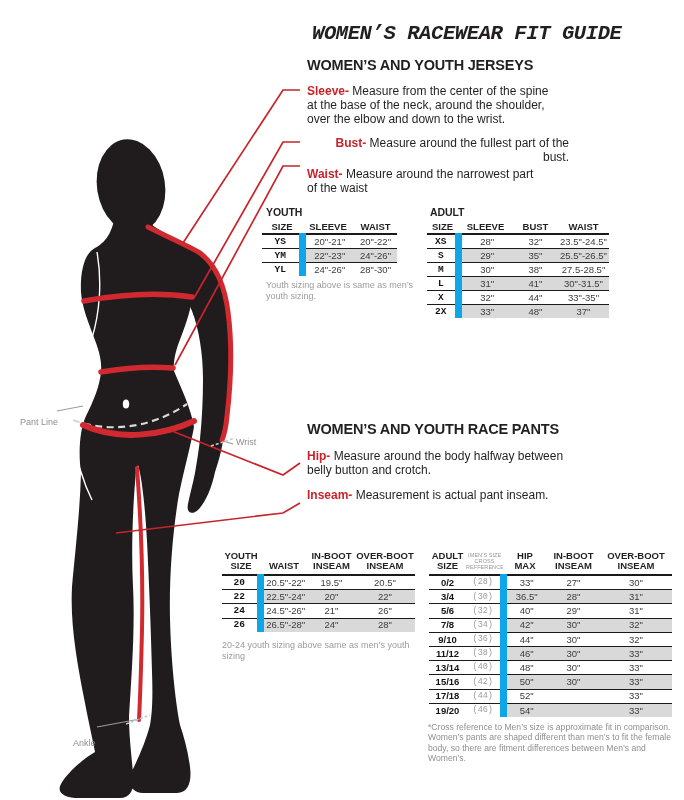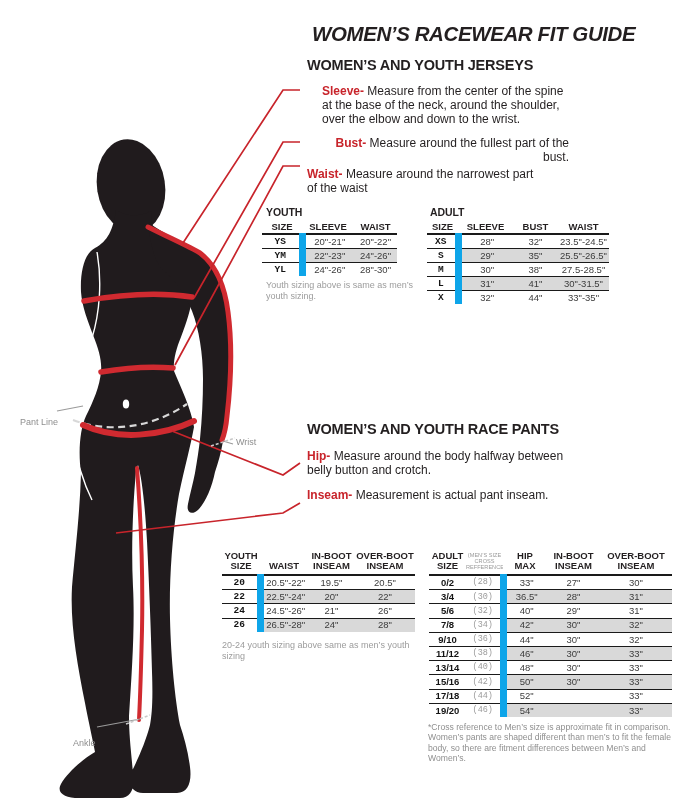--- a/index.html
+++ b/index.html
@@ -1,27 +1,27 @@
 <!DOCTYPE html>
 <html><head>
 <meta charset="utf-8">
 <style>
   html,body{margin:0;padding:0;background:#fff;}
   .page{position:relative;width:684px;height:800px;background:#fff;overflow:hidden;
         font-family:"Liberation Sans",sans-serif;color:#231f20;}
   .abs{position:absolute;}
   svg.fig{position:absolute;left:0;top:0;}
   .title{left:312px;top:22px;font-size:20.5px;font-weight:bold;font-style:italic;
-         letter-spacing:-.4px;white-space:nowrap;}
+         letter-spacing:-.4px;white-space:nowrap;font-family:Liberation Mono, monospace;}
   .sec-h{font-size:14.5px;font-weight:bold;letter-spacing:-.2px;white-space:nowrap;}
   .h-jerseys{left:307px;top:57px;}
   .h-pants{left:307px;top:421px;}
   .meas{font-size:12px;line-height:14px;white-space:pre-line;width:262px;}
   .meas .term{color:#c8242b;font-weight:bold;}
-  .m-sleeve{left:322px;top:84px;}
+  .m-sleeve{left:307px;top:84px;}
   .m-bust{left:307px;top:136px;text-align:right;}
   .m-waist{left:307px;top:167px;}
   .m-hip{left:307px;top:449px;}
   .m-inseam{left:307px;top:488px;}
   .tbl-label{font-size:10.5px;font-weight:bold;letter-spacing:-.1px;}
   .lbl-youth-j{left:266px;top:206px;}
   .lbl-adult-j{left:430px;top:206px;}
   .note{font-size:9px;line-height:10.5px;color:#9c9c9c;white-space:pre-line;}
   .note-youth-j{left:266px;top:280px;width:160px;}
   .note-youth-p{left:222px;top:640px;width:210px;}
@@ -189,20 +189,26 @@
           <td>31"</td>
           <td>41"</td>
           <td>30"-31.5"</td>
         </tr>
         <tr>
           <td class="lab lab-last">X</td>
           <td>32"</td>
           <td>44"</td>
           <td>33"-35"</td>
         </tr>
+        <tr class="shaded">
+          <td class="lab lab-last">2X</td>
+          <td>33"</td>
+          <td>48"</td>
+          <td>37"</td>
+        </tr>
       </tbody>
     </table>
 
   <div class="abs meas m-hip"><span class="term">Hip-</span><span> Measure around the body halfway between
 belly button and crotch.</span></div>
 
   <div class="abs sec-h h-pants">WOMEN’S AND YOUTH RACE PANTS</div>
 
   <div class="abs meas m-inseam"><span class="term">Inseam-</span><span> Measurement is actual pant inseam.</span></div>
 

